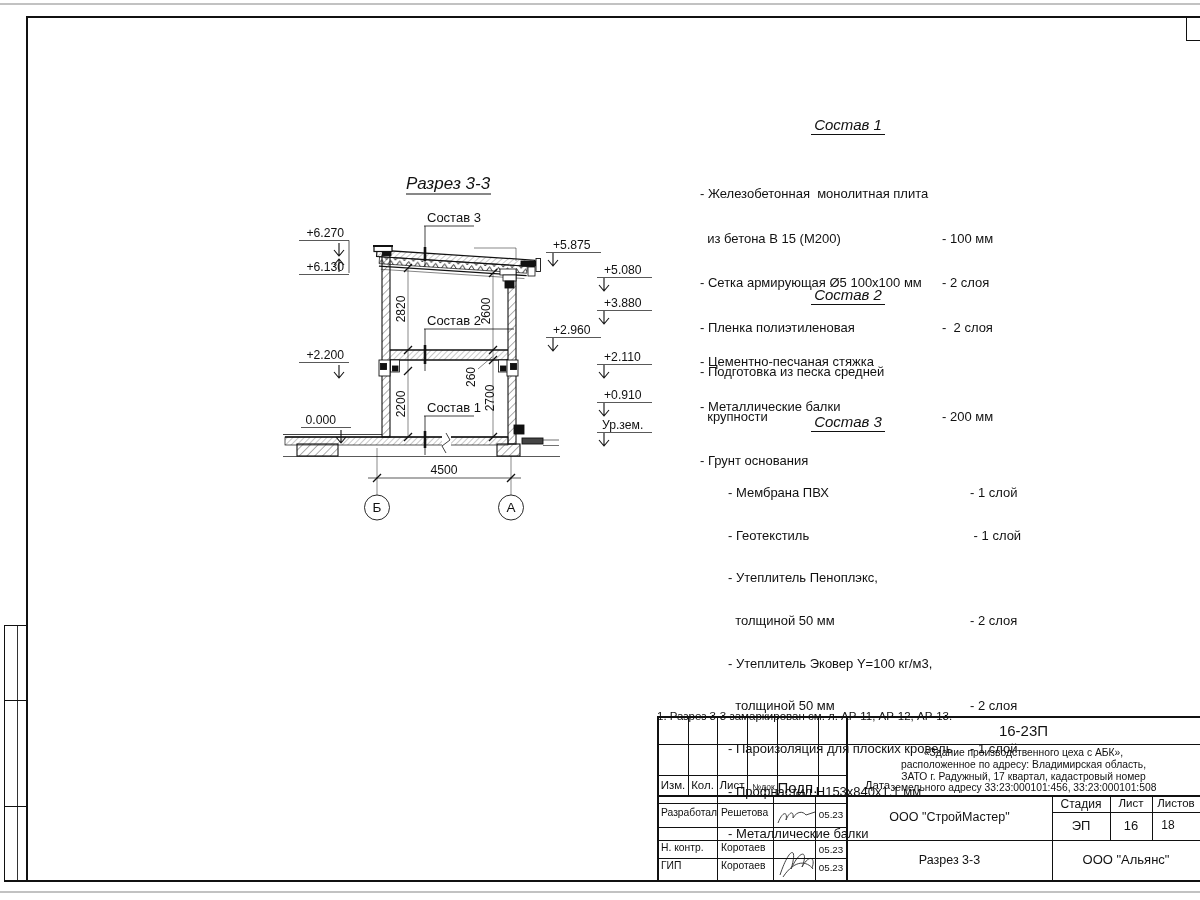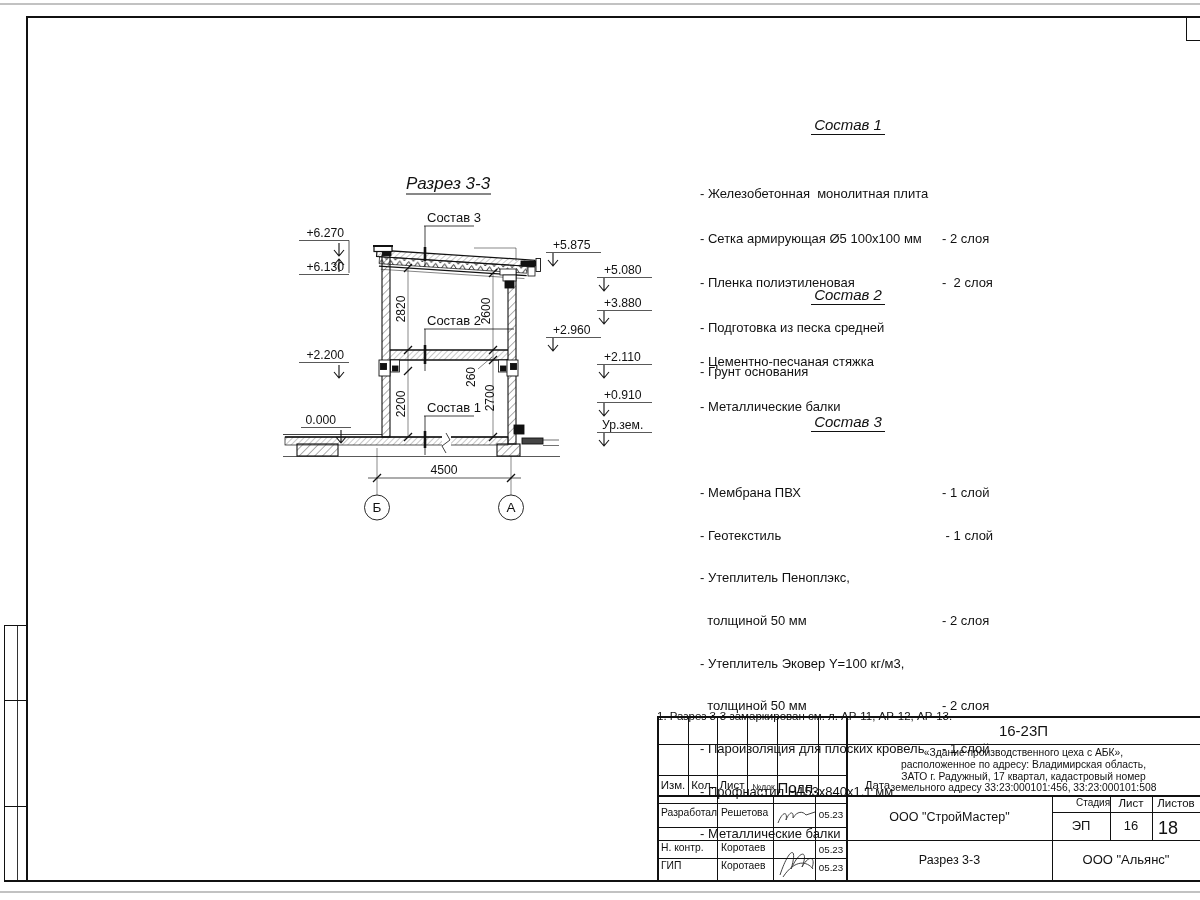--- a/index.html
+++ b/index.html
@@ -9,21 +9,21 @@
   .vl{position:absolute;background:#111;width:1px;}
   .gray{background:#c2c2c2;}
   .tbt{position:absolute;color:#111;white-space:nowrap;}
   .center{text-align:center;}
   svg{position:absolute;left:0;top:0;pointer-events:none;}
   svg text{font-family:"Liberation Sans",sans-serif;fill:#111;stroke:none;}
   .chead{position:absolute;font-style:italic;font-size:15px;}
   .chead span{display:inline-block;border-bottom:1px solid #111;padding:0 3px 1px;}
   .complist{position:absolute;width:322px;font-size:13px;white-space:pre;}
   .crow{position:relative;height:14.55px;line-height:14.5px;}
-  .c3 .crow{height:12.68px;line-height:12.6px;}
+  .c3 .crow{height:12.68px;line-height:12.6px;margin-left:28px;}
   .cval{position:absolute;left:242px;top:0;}
   .projlines div{line-height:11.8px;font-size:10.3px;}
 </style>
 </head>
 <body>
 
 <div class="page">
 
   <div class="hl gray" style="left:0;top:3px;width:1200px;height:1.5px;"></div>
   <div class="hl gray" style="left:0;top:891px;width:1200px;height:1.5px;"></div>
@@ -203,23 +203,25 @@
 
       <path stroke="#444" stroke-width="1" d="M778,823 c5,-13 10,-11 8,-3 c3,-8 8,-10 7,-2 c4,-7 10,-7 13,-3 l9,-3"></path>
       <path stroke="#444" stroke-width="1" d="M780,875 c10,-30 18,-28 11,-6 c9,-20 18,-19 11,-2 c7,-13 14,-10 10,1 M783,877 c12,-18 24,-16 30,-8"></path>
     </g>
   </svg>
 
   <div class="chead center" style="left:700px;top:116px;width:296px;">
     <span>Состав 1</span></div>
   <div class="complist" style="left:700px;top:157px;">
     <div class="crow"><span>- Железобетонная  монолитная плита</span><span class="cval"></span></div>
+    <div class="crow"><span>  из бетона В 15 (М200)</span><span class="cval">- 100 мм</span></div>
     <div class="crow"><span>- Сетка армирующая Ø5 100х100 мм</span><span class="cval">- 2 слоя</span></div>
     <div class="crow"><span>- Пленка полиэтиленовая</span><span class="cval">-  2 слоя</span></div>
     <div class="crow"><span>- Подготовка из песка средней</span><span class="cval"></span></div>
+    <div class="crow"><span>  крупности</span><span class="cval">- 200 мм</span></div>
     <div class="crow"><span>- Грунт основания</span><span class="cval"></span></div>
   </div>
 
   <div class="chead center" style="left:700px;top:286px;width:296px;">
     <span>Состав 2</span></div>
   <div class="complist" style="left:700px;top:325px;">
     <div class="crow"><span>- Цементно-песчаная стяжка</span><span class="cval"></span></div>
     <div class="crow"><span>- Металлические балки</span><span class="cval"></span></div>
   </div>
 
@@ -284,21 +286,21 @@
   <div class="tbt" style="left:661px;top:842px;font-size:10.3px;">Н. контр.</div>
   <div class="tbt" style="left:721px;top:842px;font-size:10.3px;">Коротаев</div>
   <div class="tbt center" style="left:815px;top:844px;width:32px;font-size:9.8px;">05.23</div>
   <div class="tbt" style="left:661px;top:860px;font-size:10.3px;">ГИП</div>
   <div class="tbt" style="left:721px;top:860px;font-size:10.3px;">Коротаев</div>
   <div class="tbt center" style="left:815px;top:862px;width:32px;font-size:9.8px;">05.23</div>
 
   <div class="tbt center" style="left:847px;top:810px;width:205px;font-size:12.5px;">ООО "СтройМастер"</div>
   <div class="tbt center" style="left:847px;top:853px;width:205px;font-size:12.5px;">Разрез 3-3</div>
 
-  <div class="tbt center" style="left:1052px;top:797px;width:58px;font-size:10px;padding-left:12px;">Стадия</div>
+  <div class="tbt center" style="left:1052px;top:797px;width:58px;font-size:12px;">Стадия</div>
   <div class="tbt center" style="left:1110px;top:797px;width:42px;font-size:11.5px;">Лист</div>
   <div class="tbt center" style="left:1152px;top:797px;width:48px;font-size:11.5px;">Листов</div>
   <div class="tbt center" style="left:1052px;top:818px;width:58px;font-size:13px;">ЭП</div>
   <div class="tbt center" style="left:1110px;top:818px;width:42px;font-size:13px;">16</div>
-  <div class="tbt center" style="left:1152px;top:818px;width:32px;font-size:18px;">18</div>
+  <div class="tbt center" style="left:1152px;top:818px;width:32px;font-size:12px;">18</div>
   <div class="tbt center" style="left:1052px;top:852px;width:148px;font-size:13px;">ООО "Альянс"</div>
 
 </div>
 
 </body></html>

